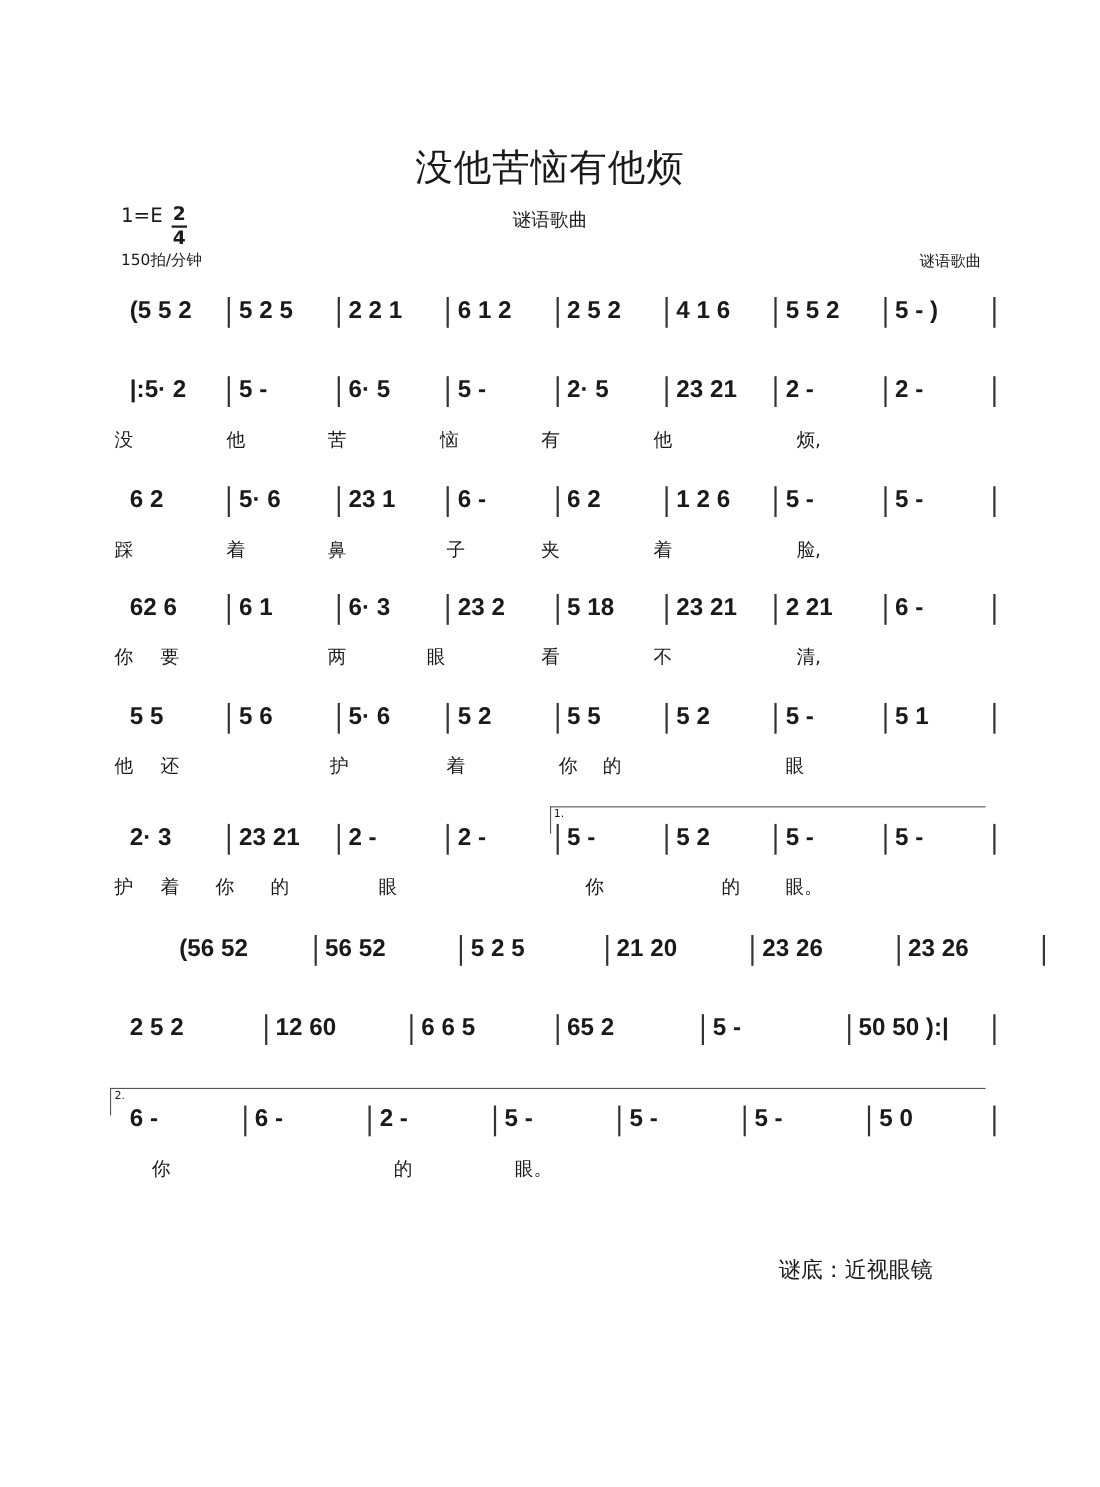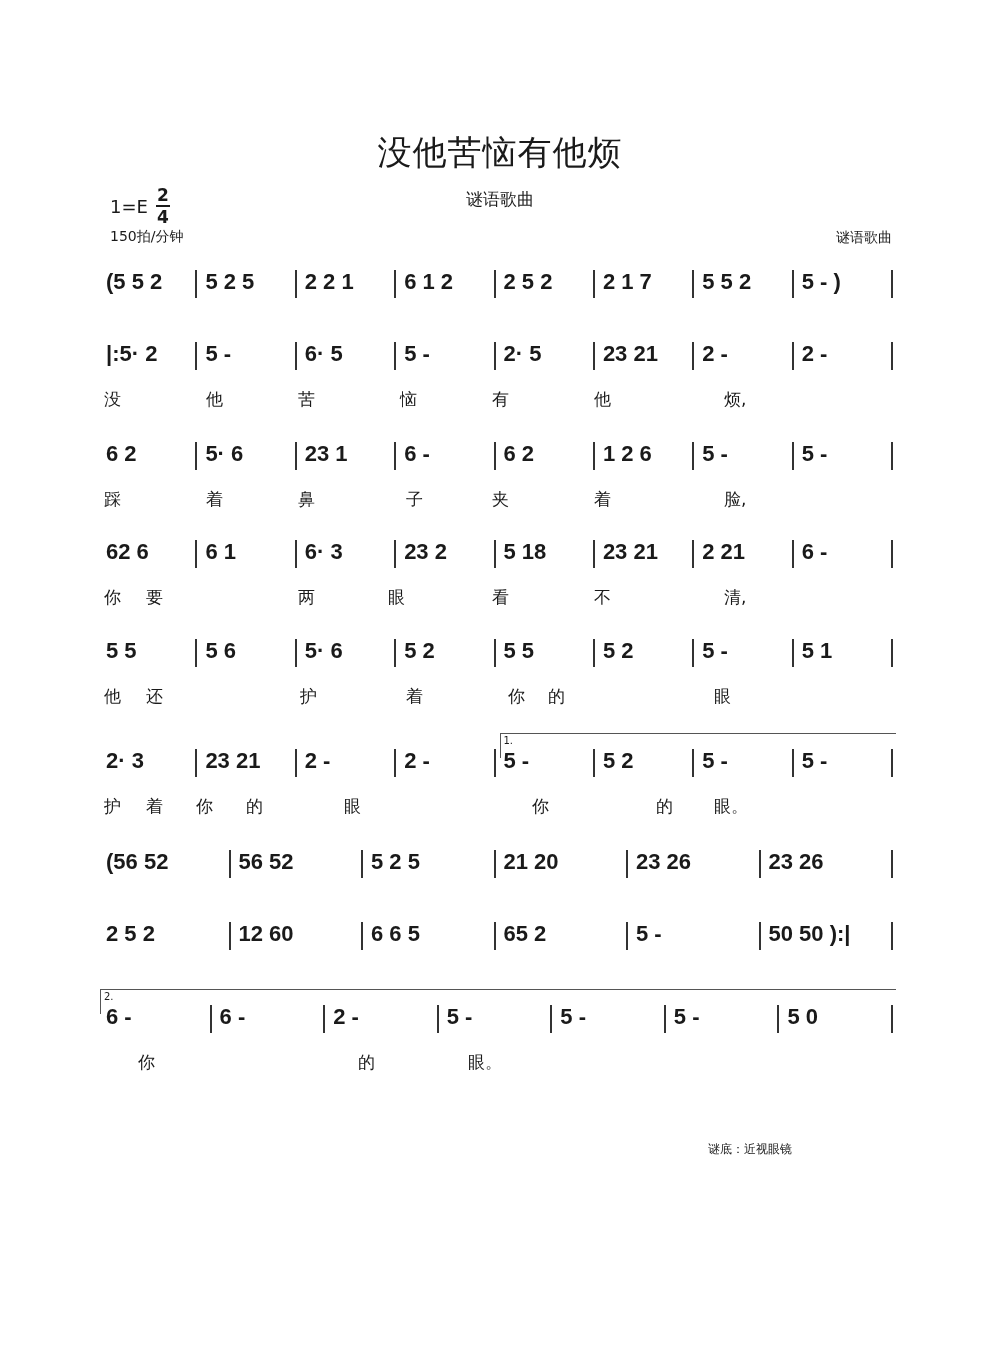--- a/index.html
+++ b/index.html
@@ -1,29 +1,29 @@
 <!DOCTYPE html>
 <html><head>
 <meta charset="utf-8">
 <style>
   html, body { margin:0; padding:0; background:#ffffff; }
   body { width:1000px; height:1352px; position:relative; overflow:hidden;
          font-family:"DejaVu Sans", "Liberation Sans", sans-serif; color:#1a1a1a; }
   .title { position:absolute; left:0; width:1000px; top:130px; text-align:center;
            font-size:34px; font-weight:400; letter-spacing:1px; }
   .subtitle { position:absolute; left:0; width:1000px; top:188px; text-align:center; font-size:17px; }
-  .key { position:absolute; left:110px; top:186px; font-size:18px; display:flex; align-items:center; gap:4px; }
+  .key { position:absolute; left:110px; top:186px; font-size:18px; display:flex; gap:4px; }
   .frac { display:inline-flex; flex-direction:column; align-items:center; font-weight:700; font-size:17px; line-height:18px; margin-left:4px; }
   .frac .bar { width:14px; height:2px; background:#1a1a1a; margin:1px 0; }
   .tempo { position:absolute; left:110px; top:228px; font-size:14px; }
   .author { position:absolute; right:108px; top:229px; font-size:14px; }
-  .answer { position:absolute; left:708px; top:1141px; font-size:12px; }
+  .answer { position:absolute; left:708px; top:1141px; font-size:20px; }
 
   .row { position:absolute; left:100px; width:800px; height:40px; }
-  .notes { position:absolute; top:0; left:0; right:0; height:32px;text-decoration:underline; }
+  .notes { position:absolute; top:0; left:12px; right:0; height:32px;text-decoration:underline; }
   .n { position:absolute; top:0; font-weight:700; font-size:22px; line-height:28px; font-family:"Liberation Sans","DejaVu Sans",sans-serif; }
   .bl { position:absolute; top:2px; width:2px; height:28px; background:#333; }
   .lyr { position:absolute; top:48px; font-size:17px; }
   .volta { position:absolute; border-top:1.5px solid #555; border-left:1.5px solid #555; height:24px; }
   .volta span { font-size:10px; position:absolute; left:3px; top:1px; }
 </style>
 </head>
 <body>
 
 <div class="title">没他苦恼有他烦</div>
@@ -45,21 +45,21 @@
         <span class="n" style="left: 6px;">(5 5 2</span>
         <span class="bl" style="left: 95.375px;"></span>
         <span class="n" style="left: 105.375px;">5 2 5</span>
         <span class="bl" style="left: 194.75px;"></span>
         <span class="n" style="left: 204.75px;">2 2 1</span>
         <span class="bl" style="left: 294.125px;"></span>
         <span class="n" style="left: 304.125px;">6 1 2</span>
         <span class="bl" style="left: 393.5px;"></span>
         <span class="n" style="left: 403.5px;">2 5 2</span>
         <span class="bl" style="left: 492.875px;"></span>
-        <span class="n" style="left: 502.875px;">2 1 7</span>
+        <span class="n" style="left: 502.875px;">4 1 6</span>
         <span class="bl" style="left: 592.25px;"></span>
         <span class="n" style="left: 602.25px;">5 5 2</span>
         <span class="bl" style="left: 691.625px;"></span>
         <span class="n" style="left: 701.625px;">5 - )</span>
         <span class="bl" style="left: 791px;"></span>
       </div>
     </div>
     <div class="row" style="top: 340px;">
       <div class="notes">
         <span class="n" style="left: 6px;">|:5· 2</span>
@@ -192,21 +192,21 @@
       </div>
       <span class="lyr" style="left: 4px;">护</span>
       <span class="lyr" style="left: 46px;">着</span>
       <span class="lyr" style="left: 96px;">你</span>
       <span class="lyr" style="left: 146px;">的</span>
       <span class="lyr" style="left: 244px;">眼</span>
       <span class="lyr" style="left: 432px;">你</span>
       <span class="lyr" style="left: 556px;">的</span>
       <span class="lyr" style="left: 614px;">眼。</span>
     </div>
-    <div class="row" style="top: 848px;">
+    <div class="row" style="top: 848px; margin-left: 45px;">
       <div class="notes">
         <span class="n" style="left: 6px;">(56 52</span>
         <span class="bl" style="left: 128.5px;"></span>
         <span class="n" style="left: 138.5px;">56 52</span>
         <span class="bl" style="left: 261px;"></span>
         <span class="n" style="left: 271px;">5 2 5</span>
         <span class="bl" style="left: 393.5px;"></span>
         <span class="n" style="left: 403.5px;">21 20</span>
         <span class="bl" style="left: 526px;"></span>
         <span class="n" style="left: 536px;">23 26</span>

